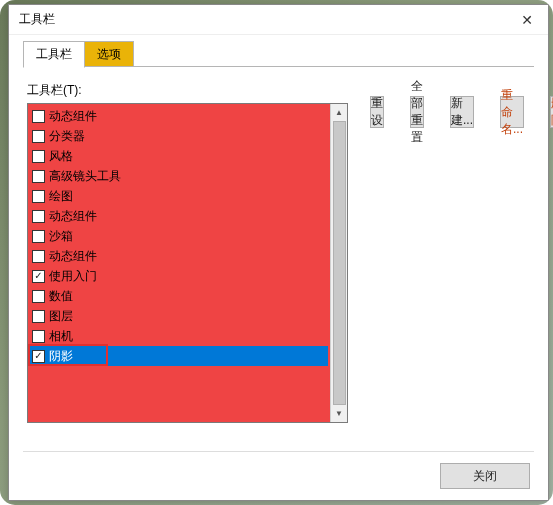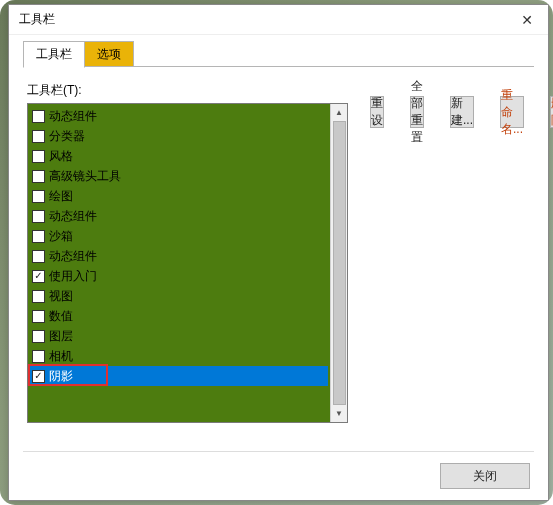--- a/index.html
+++ b/index.html
@@ -77,21 +77,21 @@
   }
   .left {
     flex: 1;
     display: flex;
     flex-direction: column;
   }
   .label { margin-bottom: 4px; }
   .listbox {
     flex: 1;
     border: 1px solid #7a7a7a;
-    background: #4d7c0f;
+    background: #ef4444;
     overflow: hidden;
     position: relative;
     display: flex;
     max-height: 320px;
   }
   .listcontent {
     flex: 1;
     overflow: hidden;
     padding: 2px;
   }
@@ -248,24 +248,20 @@
               <div class="row">
                 <div class="chk"></div>
                 <span class="txt">动态组件</span>
               </div>
               <div class="row">
                 <div class="chk">✓</div>
                 <span class="txt">使用入门</span>
               </div>
               <div class="row">
                 <div class="chk"></div>
-                <span class="txt">视图</span>
-              </div>
-              <div class="row">
-                <div class="chk"></div>
                 <span class="txt">数值</span>
               </div>
               <div class="row">
                 <div class="chk"></div>
                 <span class="txt">图层</span>
               </div>
               <div class="row">
                 <div class="chk"></div>
                 <span class="txt">相机</span>
               </div>

